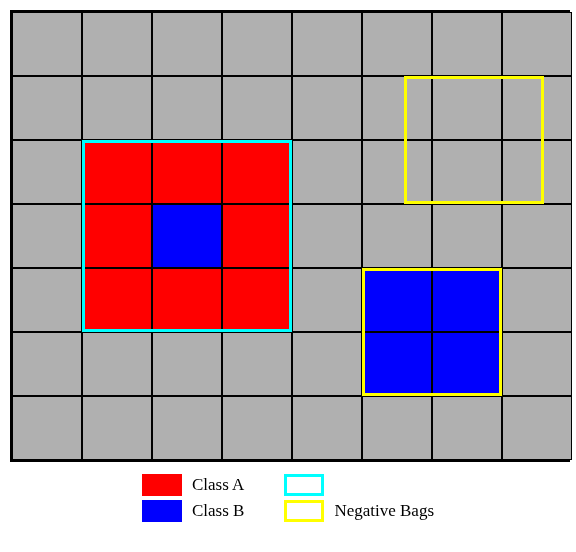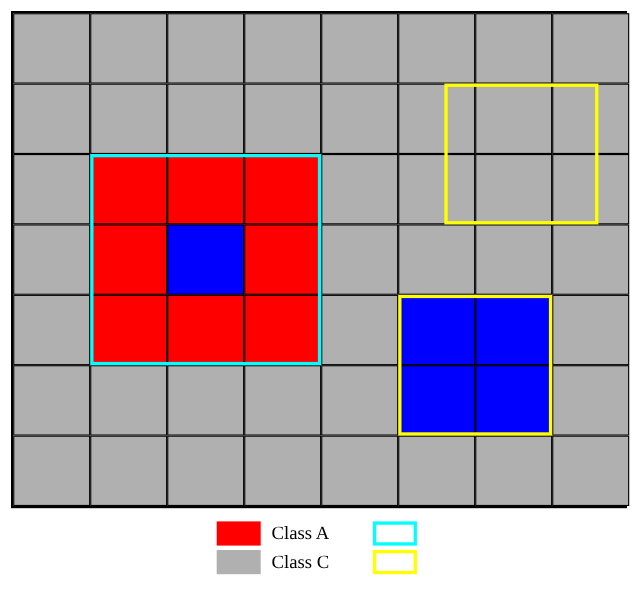--- a/index.html
+++ b/index.html
@@ -118,25 +118,26 @@
     <div class="overlay" style="left: 352px; top: 258px; width: 140px; height: 128px; border: 3px solid rgb(255, 255, 0);"></div>
   </div>
 
 <div class="legend">
   <div class="legend-col">
     <div class="legend-item">
       <div class="swatch fill" id="sw-a" style="background: rgb(255, 0, 0);"></div>
       <span>Class A</span>
     </div>
     <div class="legend-item">
-      <div class="swatch fill" id="sw-c" style="background: rgb(176, 176, 176);"></div>
-      <span>Class C</span>
+      <div class="swatch fill" id="sw-b" style="background: rgb(0, 0, 254);"></div>
+      <span>Class B</span>
     </div>
   </div>
   <div class="legend-col">
     <div class="legend-item">
       <div class="swatch stroke" id="sw-pos" style="border-color: rgb(0, 255, 255);"></div>
     </div>
     <div class="legend-item">
       <div class="swatch stroke" id="sw-neg" style="border-color: rgb(255, 255, 0);"></div>
+      <span>Negative Bags</span>
     </div>
   </div>
 </div>
 
 </body></html>

